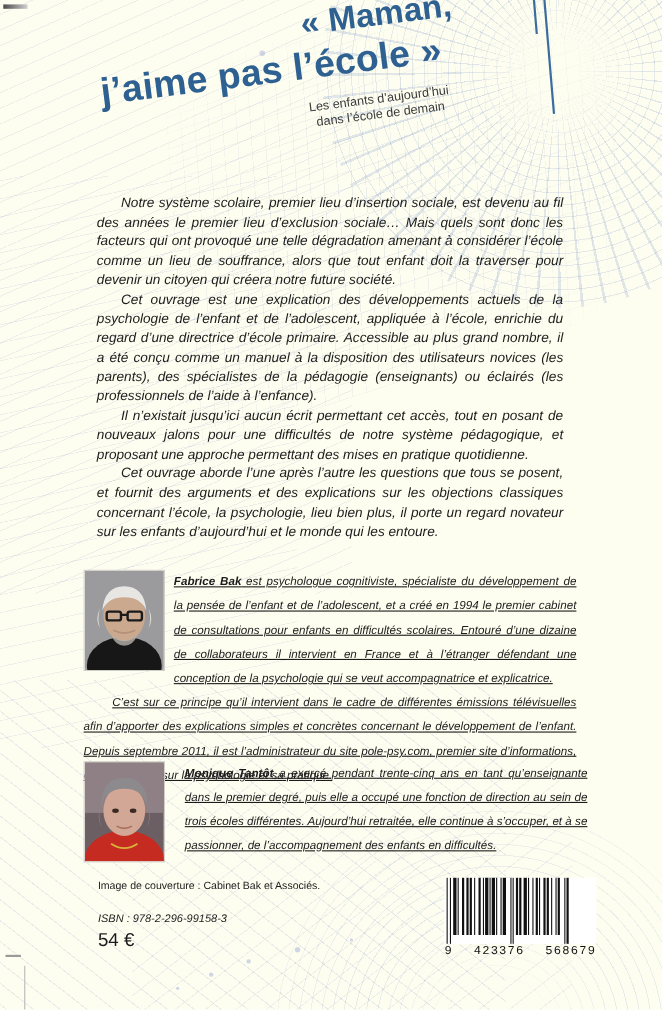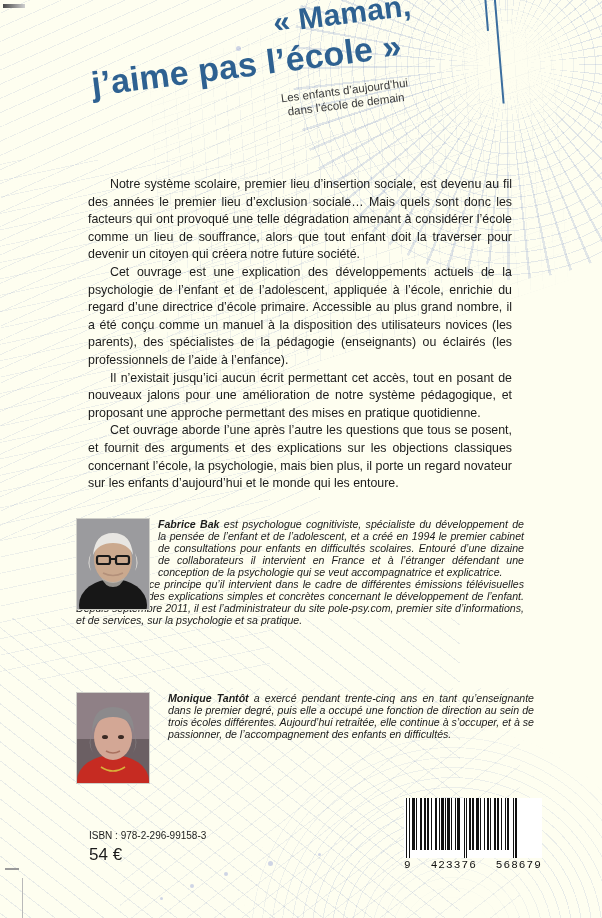--- a/index.html
+++ b/index.html
@@ -122,50 +122,50 @@
   }
   .title-bar.long{ left:412px; top:4px; width:2.4px; height:128px; transform:rotate(2.4deg); }
   .title-bar.short{ left:404px; top:6px; width:2.2px; height:52px; transform:rotate(2.4deg); }
 
   
   .blurb{
     position:absolute; left:88px; top:176px; width:424px;
     font-size:12.4px; line-height:17.6px; color:#1b1b1b;
     text-align:justify;
   }
-  .blurb p{margin:0 0 0 0; text-indent:22px;}
+  .blurb p{margin:0 0 0 0; text-indent:22px;font-style:italic;}
 
   
   .bio{position:absolute; left:76px; width:450px;}
   .bio-1{top:518px;}
   .bio-2{top:692px;}
 
   .photo{
     position:absolute; left:0; top:0; width:72px; height:90px;
     border:1px solid #cfcfc8; overflow:hidden;
   }
   .photo svg{display:block;}
 
   .bio-text{
-    font-size:10.6px; line-height:12px; color:#1b1b1b;
-    font-style:italic; text-align:justify;
+    font-size:10.6px; line-height:22px; color:#1b1b1b;
+    font-style:italic; text-align:justify;text-decoration:underline;
   }
   .bio-text .lead{font-weight:700;}
   .bio-1 .para-a{ margin-left:82px; width:366px; }
   .bio-1 .para-b{ margin-left:0px; width:448px; margin-top:0; text-indent:26px; }
   .bio-2 .para-a{ margin-left:92px; width:366px; }
 
   
   .credit{
     position:absolute; left:89px; top:800px;
     font-size:9.6px; color:#1b1b1b;
   }
   .isbn{
     position:absolute; left:89px; top:830px;
-    font-size:10px; color:#1b1b1b;
+    font-size:10px; color:#1b1b1b;font-style:italic;
   }
   .price{
     position:absolute; left:89px; top:845px;
     font-size:17px; color:#1b1b1b;
   }
 
   .barcode-wrap{
     position:absolute; left:404px; top:798px; width:143px;
   }
   .barcode-bars{
@@ -215,22 +215,22 @@
         <span>dans l’école de demain</span>
       </div>
       <div class="title-bar long"></div>
       <div class="title-bar short"></div>
     </div>
   </div>
 
   <div class="blurb">
     <p>Notre système scolaire, premier lieu d’insertion sociale, est devenu au fil des années le premier lieu d’exclusion sociale… Mais quels sont donc les facteurs qui ont provoqué une telle dégradation amenant à considérer l’école comme un lieu de souffrance, alors que tout enfant doit la traverser pour devenir un citoyen qui créera notre future société.</p>
     <p>Cet ouvrage est une explication des développements actuels de la psychologie de l’enfant et de l’adolescent, appliquée à l’école, enrichie du regard d’une directrice d’école primaire. Accessible au plus grand nombre, il a été conçu comme un manuel à la disposition des utilisateurs novices (les parents), des spécialistes de la pédagogie (enseignants) ou éclairés (les professionnels de l’aide à l’enfance).</p>
-    <p>Il n’existait jusqu’ici aucun écrit permettant cet accès, tout en posant de nouveaux jalons pour une amélioration de notre système pédagogique, et proposant une approche permettant des mises en pratique quotidienne.</p>
-    <p>Cet ouvrage aborde l’une après l’autre les questions que tous se posent, et fournit des arguments et des explications sur les objections classiques concernant l’école, la psychologie, mais bien plus, il porte un regard novateur sur les enfants d’aujourd’hui et le monde qui les entoure.</p>
+    <p>Il n’existait jusqu’ici aucun écrit permettant cet accès, tout en posant de nouveaux jalons pour une difficultés de notre système pédagogique, et proposant une approche permettant des mises en pratique quotidienne.</p>
+    <p>Cet ouvrage aborde l’une après l’autre les questions que tous se posent, et fournit des arguments et des explications sur les objections classiques concernant l’école, la psychologie, lieu bien plus, il porte un regard novateur sur les enfants d’aujourd’hui et le monde qui les entoure.</p>
   </div>
 
   <div class="bio bio-1">
     <div class="photo">
       <svg width="72" height="90" viewBox="0 0 72 90">
         <rect width="72" height="90" fill="#9b9b9e"></rect>
         <ellipse cx="36" cy="86" rx="34" ry="26" fill="#171717"></ellipse>
         <ellipse cx="36" cy="40" rx="19" ry="24" fill="#cba98e"></ellipse>
         <path d="M16 36 q2 -22 20 -22 q18 0 20 22 q-5 -12 -20 -12 q-15 0 -20 12z" fill="#e8e6e2"></path>
         <path d="M14 34 q-3 10 0 18 q-5 -8 0 -18z" fill="#e0ddd8"></path>
@@ -258,20 +258,21 @@
         <path d="M57 38 q4 12 -1 22 q6 -10 1 -22z" fill="#8c8a8c"></path>
         <ellipse cx="28" cy="44" rx="3" ry="2" fill="#3a2a24"></ellipse>
         <ellipse cx="44" cy="44" rx="3" ry="2" fill="#3a2a24"></ellipse>
         <path d="M29 58 q7 4 14 0" stroke="#a9715f" stroke-width="1.5" fill="none"></path>
         <path d="M24 74 q12 8 24 0" stroke="#d8b23a" stroke-width="1.6" fill="none"></path>
       </svg>
     </div>
     <div class="bio-text para-a"><span class="lead">Monique Tantôt</span><span> a exercé pendant trente-cinq ans en tant qu’enseignante dans le premier degré, puis elle a occupé une fonction de direction au sein de trois écoles différentes. Aujourd’hui retraitée, elle continue à s’occuper, et à se passionner, de l’accompagnement des enfants en difficultés.</span></div>
   </div>
 
+  <div class="credit">Image de couverture : Cabinet Bak et Associés.</div>
   <div class="isbn">ISBN : 978-2-296-99158-3</div>
   <div class="price">54 €</div>
 
   <div class="barcode-wrap">
     <div class="barcode-bars" id="barcode-bars">
         <i style="left: 2px; width: 1.4px;"></i>
         <i style="left: 4.8px; width: 1.4px;"></i>
         <i style="left: 8.4px; width: 2.5px; bottom: 8px;"></i>
         <i style="left: 12.15px; width: 1.25px; bottom: 8px;"></i>
         <i style="left: 15.9px; width: 2.5px; bottom: 8px;"></i>

